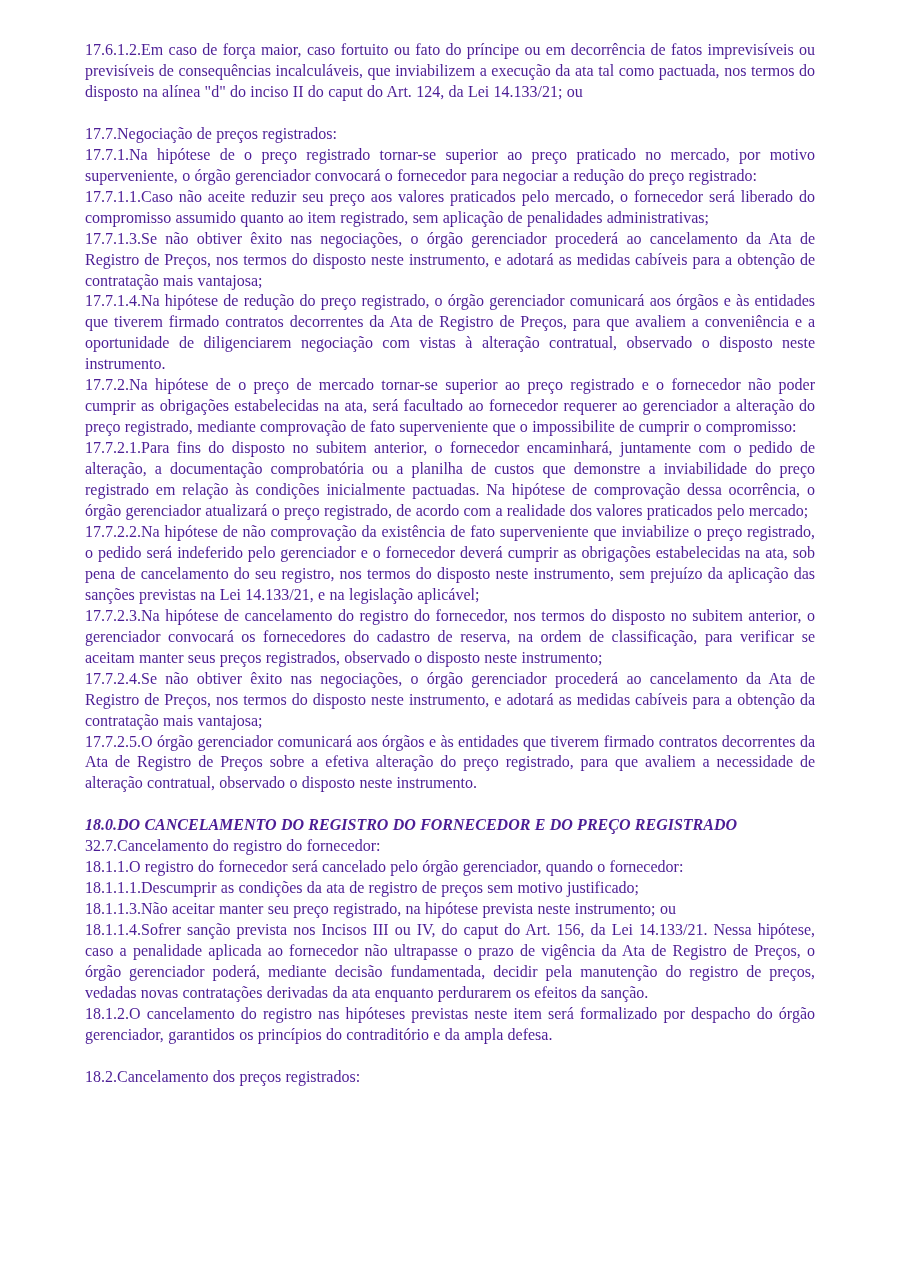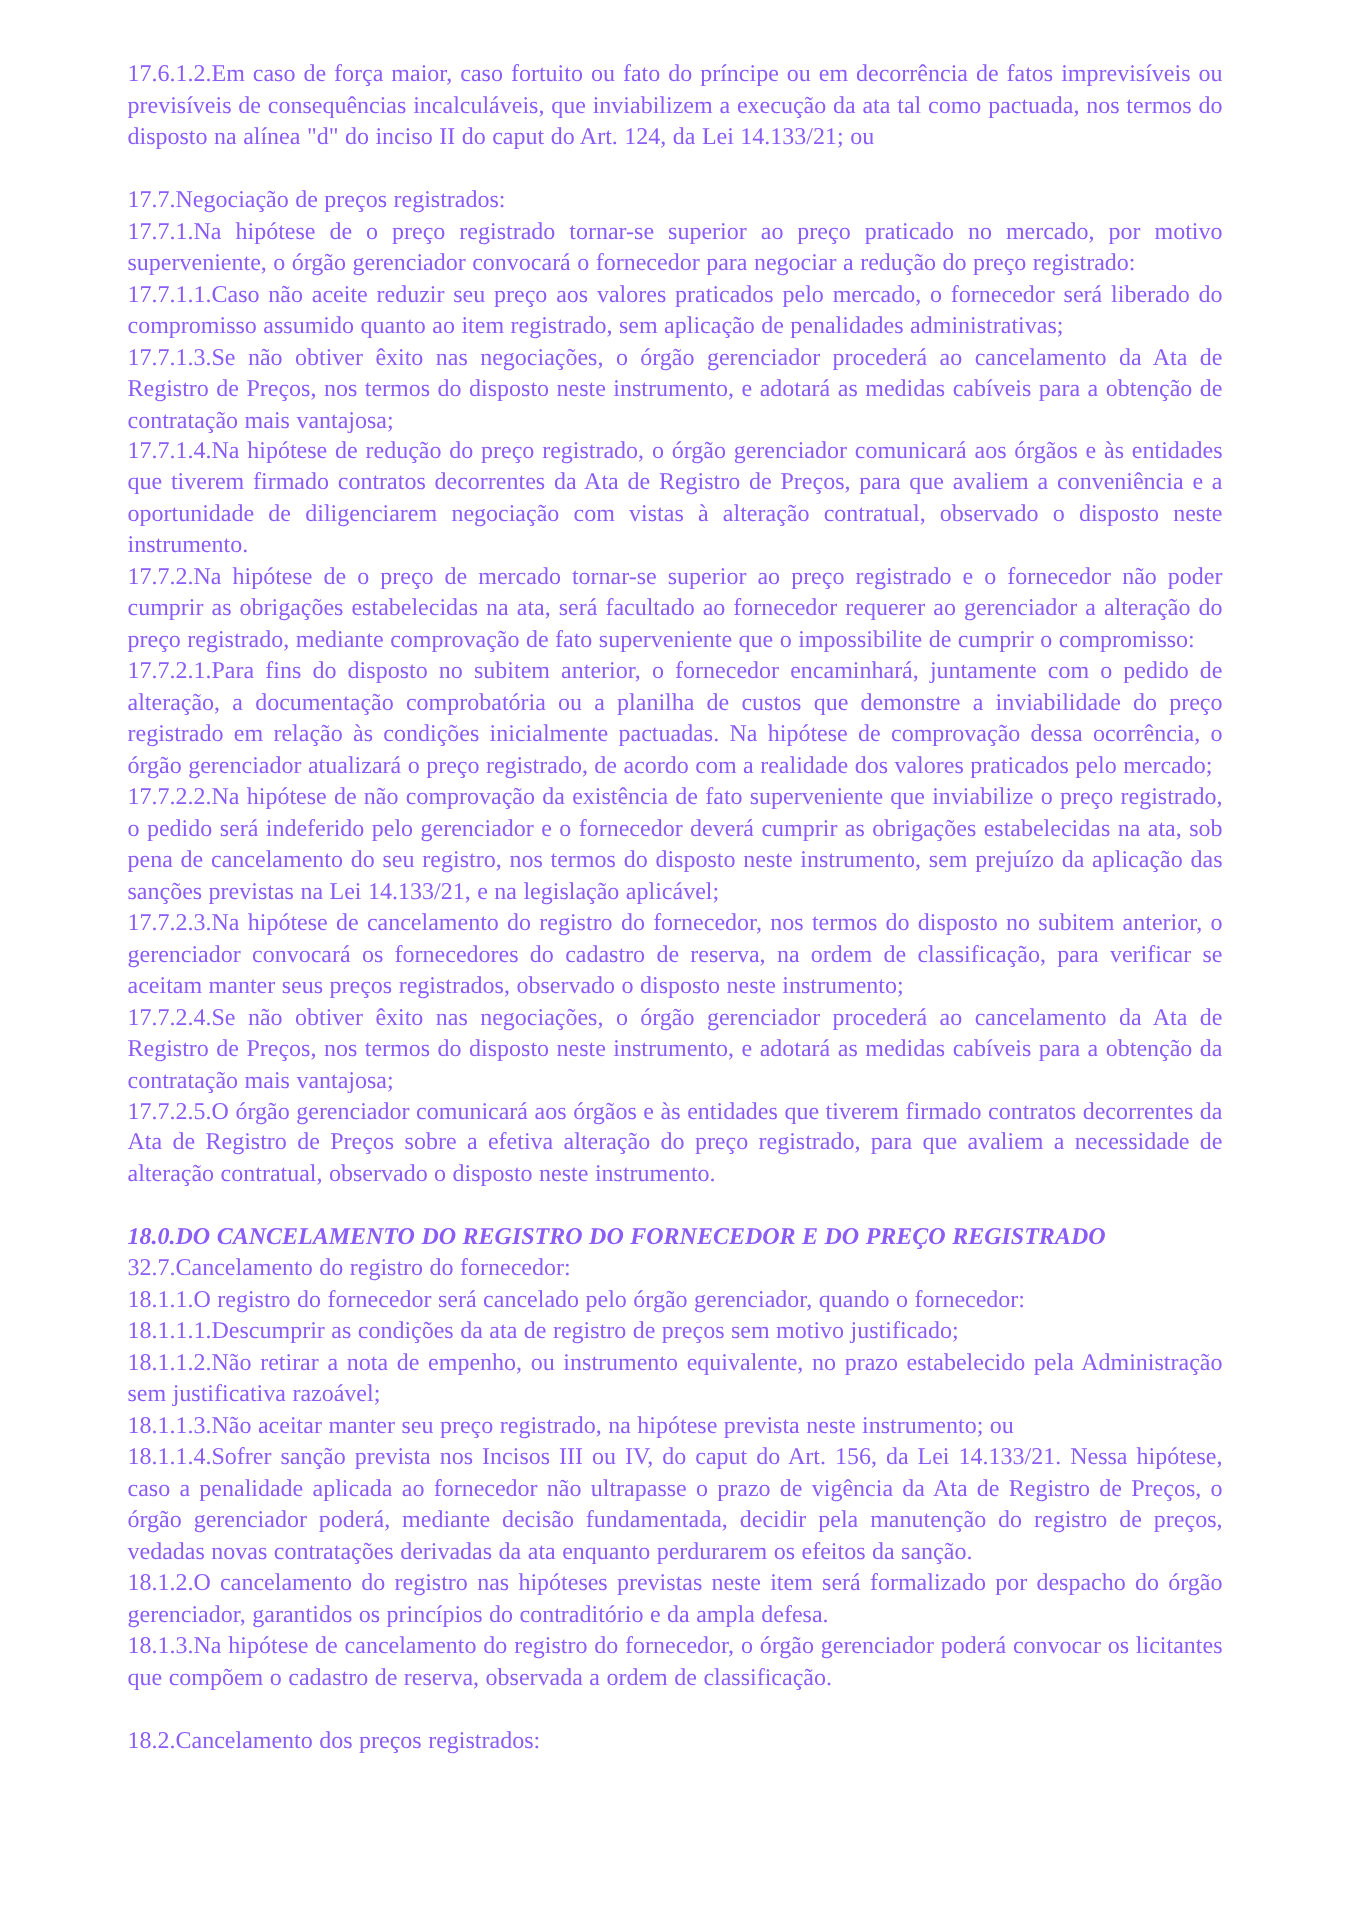--- a/index.html
+++ b/index.html
@@ -16,21 +16,21 @@
     width: 900px;
     min-height: 1273px;
     background: #ffffff;
     padding: 40px 85px 40px 85px;
   }
   .para {
     margin: 0;
     font-size: 16px;
     line-height: 1.31;
     text-align: justify;
-    color: #8b5cf6;
+    color: #4c1d95;
     word-spacing: 0.02em;
   }
   .para.bold {
     font-weight: bold;
     font-style: italic;
   }
   .para.space-before {
     margin-top: 21px;
   }
 </style>
@@ -48,20 +48,18 @@
       <p class="para">17.7.2.Na hipótese de o preço de mercado tornar-se superior ao preço registrado e o fornecedor não poder cumprir as obrigações estabelecidas na ata, será facultado ao fornecedor requerer ao gerenciador a alteração do preço registrado, mediante comprovação de fato superveniente que o impossibilite de cumprir o compromisso:</p>
       <p class="para">17.7.2.1.Para fins do disposto no subitem anterior, o fornecedor encaminhará, juntamente com o pedido de alteração, a documentação comprobatória ou a planilha de custos que demonstre a inviabilidade do preço registrado em relação às condições inicialmente pactuadas. Na hipótese de comprovação dessa ocorrência, o órgão gerenciador atualizará o preço registrado, de acordo com a realidade dos valores praticados pelo mercado;</p>
       <p class="para">17.7.2.2.Na hipótese de não comprovação da existência de fato superveniente que inviabilize o preço registrado, o pedido será indeferido pelo gerenciador e o fornecedor deverá cumprir as obrigações estabelecidas na ata, sob pena de cancelamento do seu registro, nos termos do disposto neste instrumento, sem prejuízo da aplicação das sanções previstas na Lei 14.133/21, e na legislação aplicável;</p>
       <p class="para">17.7.2.3.Na hipótese de cancelamento do registro do fornecedor, nos termos do disposto no subitem anterior, o gerenciador convocará os fornecedores do cadastro de reserva, na ordem de classificação, para verificar se aceitam manter seus preços registrados, observado o disposto neste instrumento;</p>
       <p class="para">17.7.2.4.Se não obtiver êxito nas negociações, o órgão gerenciador procederá ao cancelamento da Ata de Registro de Preços, nos termos do disposto neste instrumento, e adotará as medidas cabíveis para a obtenção da contratação mais vantajosa;</p>
       <p class="para">17.7.2.5.O órgão gerenciador comunicará aos órgãos e às entidades que tiverem firmado contratos decorrentes da Ata de Registro de Preços sobre a efetiva alteração do preço registrado, para que avaliem a necessidade de alteração contratual, observado o disposto neste instrumento.</p>
       <p class="para bold space-before">18.0.DO CANCELAMENTO DO REGISTRO DO FORNECEDOR E DO PREÇO REGISTRADO</p>
       <p class="para">32.7.Cancelamento do registro do fornecedor:</p>
       <p class="para">18.1.1.O registro do fornecedor será cancelado pelo órgão gerenciador, quando o fornecedor:</p>
       <p class="para">18.1.1.1.Descumprir as condições da ata de registro de preços sem motivo justificado;</p>
-      <p class="para">18.1.1.2.Não retirar a nota de empenho, ou instrumento equivalente, no prazo estabelecido pela Administração sem justificativa razoável;</p>
       <p class="para">18.1.1.3.Não aceitar manter seu preço registrado, na hipótese prevista neste instrumento; ou</p>
       <p class="para">18.1.1.4.Sofrer sanção prevista nos Incisos III ou IV, do caput do Art. 156, da Lei 14.133/21. Nessa hipótese, caso a penalidade aplicada ao fornecedor não ultrapasse o prazo de vigência da Ata de Registro de Preços, o órgão gerenciador poderá, mediante decisão fundamentada, decidir pela manutenção do registro de preços, vedadas novas contratações derivadas da ata enquanto perdurarem os efeitos da sanção.</p>
       <p class="para">18.1.2.O cancelamento do registro nas hipóteses previstas neste item será formalizado por despacho do órgão gerenciador, garantidos os princípios do contraditório e da ampla defesa.</p>
-      <p class="para">18.1.3.Na hipótese de cancelamento do registro do fornecedor, o órgão gerenciador poderá convocar os licitantes que compõem o cadastro de reserva, observada a ordem de classificação.</p>
       <p class="para space-before">18.2.Cancelamento dos preços registrados:</p>
     </div>
 </div>
 
 </body></html>

